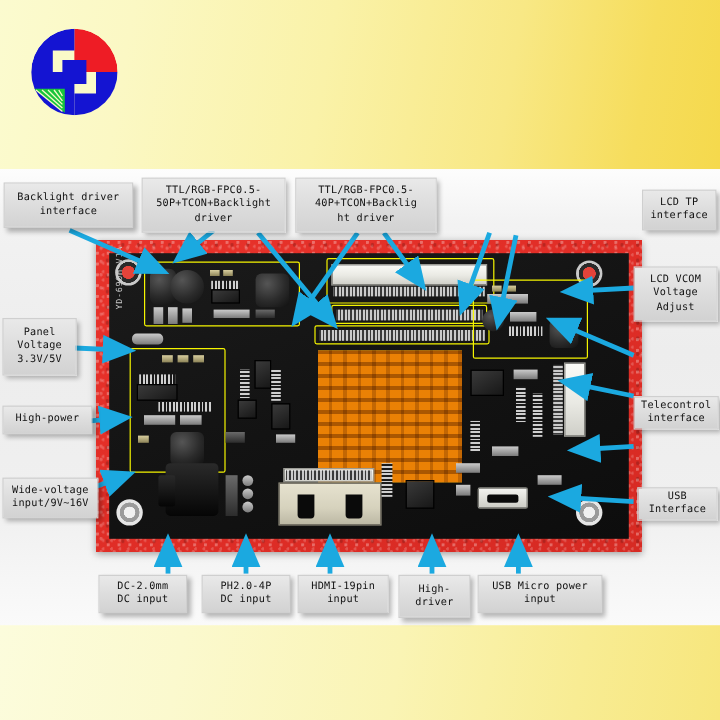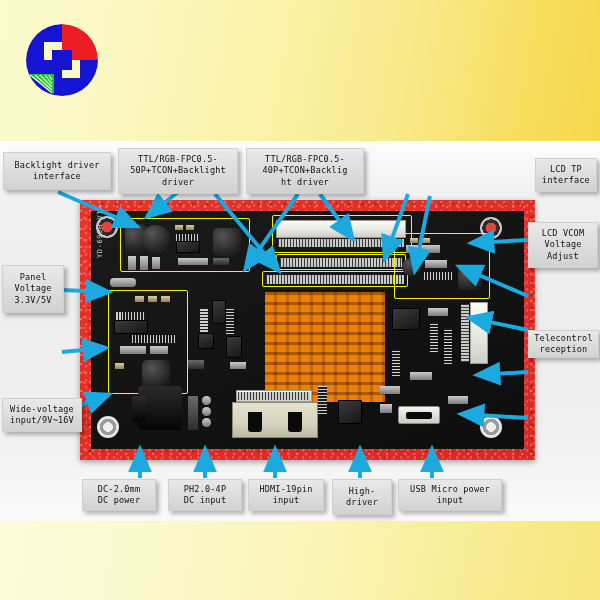--- a/index.html
+++ b/index.html
@@ -309,33 +309,36 @@
   <div class="lbl" style="left:118px;top:148px;width:120px;height:46px;">TTL/RGB-FPC0.5-
 50P+TCON+Backlight
 driver</div>
   <div class="lbl" style="left:246px;top:148px;width:118px;height:46px;">TTL/RGB-FPC0.5-
 40P+TCON+Backlig
 ht driver</div>
 
   <div class="lbl" style="left:2px;top:265px;width:62px;height:48px;">Panel
 Voltage
 3.3V/5V</div>
+  <div class="lbl" style="left:2px;top:338px;width:75px;height:24px;">High-power</div>
   <div class="lbl" style="left:2px;top:398px;width:80px;height:34px;">Wide-voltage
 input/9V~16V</div>
 
   <div class="lbl" style="left:535px;top:158px;width:62px;height:34px;">LCD TP
 interface</div>
   <div class="lbl" style="left:528px;top:222px;width:70px;height:46px;">LCD VCOM
 Voltage
 Adjust</div>
   <div class="lbl" style="left:528px;top:330px;width:71px;height:28px;">Telecontrol
-reception</div>
+interface</div>
+  <div class="lbl" style="left:531px;top:406px;width:67px;height:28px;">USB
+Interface</div>
 
   <div class="lbl" style="left:82px;top:479px;width:74px;height:32px;">DC-2.0mm
-DC power</div>
+DC input</div>
   <div class="lbl" style="left:168px;top:479px;width:74px;height:32px;">PH2.0-4P
 DC input</div>
   <div class="lbl" style="left:248px;top:479px;width:76px;height:32px;">HDMI-19pin
 input</div>
   <div class="lbl" style="left:332px;top:479px;width:60px;height:36px;">High-
 driver</div>
   <div class="lbl" style="left:398px;top:479px;width:104px;height:32px;">USB Micro power
 input</div>
 
 </div>

